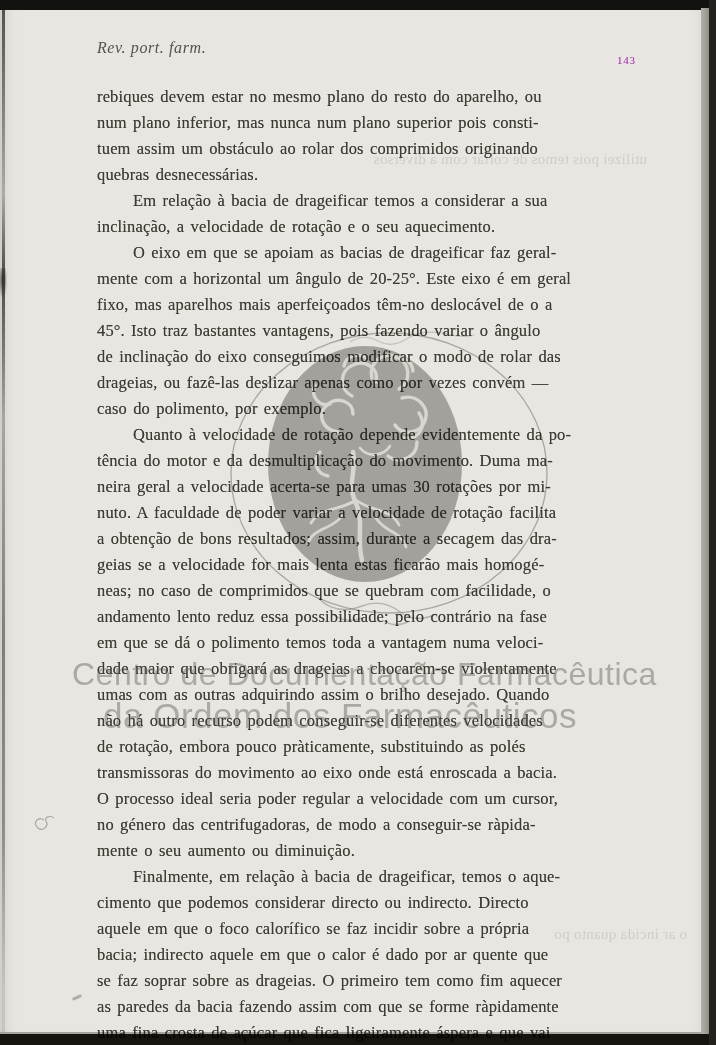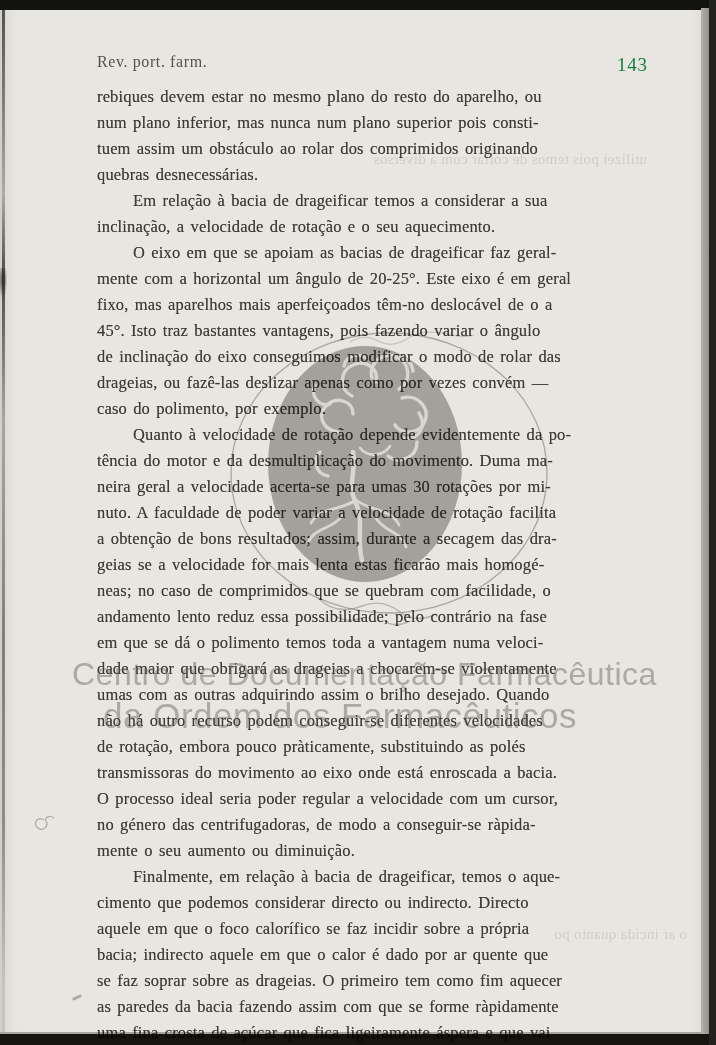--- a/index.html
+++ b/index.html
@@ -17,23 +17,23 @@
   .bar-top{position:absolute;left:0;top:0;width:716px;height:10px;background:#121210;}
   .bar-bottom{position:absolute;left:0;top:1032px;width:716px;height:13px;background:#15140f;border-top:2px solid #a5a39c;}
   .edge-right-gray{position:absolute;left:701px;top:8px;width:9px;height:1026px;background:linear-gradient(90deg,#b3b1aa,#8e8c85);}
   .edge-right-dark{position:absolute;left:709px;top:0;width:7px;height:1045px;background:#24221e;}
   .edge-left{position:absolute;left:2px;top:10px;width:3px;height:1022px;
     background:linear-gradient(180deg,rgba(40,38,34,.75) 0%,rgba(40,38,34,.25) 18%,rgba(40,38,34,.8) 26%,rgba(40,38,34,.28) 40%,rgba(40,38,34,.5) 62%,rgba(40,38,34,.42) 80%,rgba(40,38,34,.1) 96%);}
   .edge-left-blob{position:absolute;left:0px;top:268px;width:7px;height:30px;
     background:radial-gradient(ellipse at 40% 40%,rgba(45,42,38,.85),rgba(45,42,38,0) 75%);}
 
   
-  .hdr-journal{position:absolute;left:97px;top:53px;font-size:16px;
+  .hdr-journal{position:absolute;left:97px;top:39px;font-style:italic;font-size:16px;
     letter-spacing:.6px;color:#56524a;}
-  .hdr-page{position:absolute;left:617px;top:54px;font-size:19px;letter-spacing:.8px;color:#15803d;}
+  .hdr-page{position:absolute;left:617px;top:54px;font-size:11px;letter-spacing:.8px;color:#a21caf;}
 
   
   .content{position:absolute;left:97px;top:84px;width:527px;color:#433f39;
     font-size:16.5px;line-height:26px;letter-spacing:.15px;word-spacing:2px;
     mix-blend-mode:multiply;text-shadow:0 0 .5px rgba(62,56,48,.55);}
   .content p{margin:0;white-space:pre-line;}
   .content p + p{}
   .content p.ind{text-indent:36px;}
 
   

